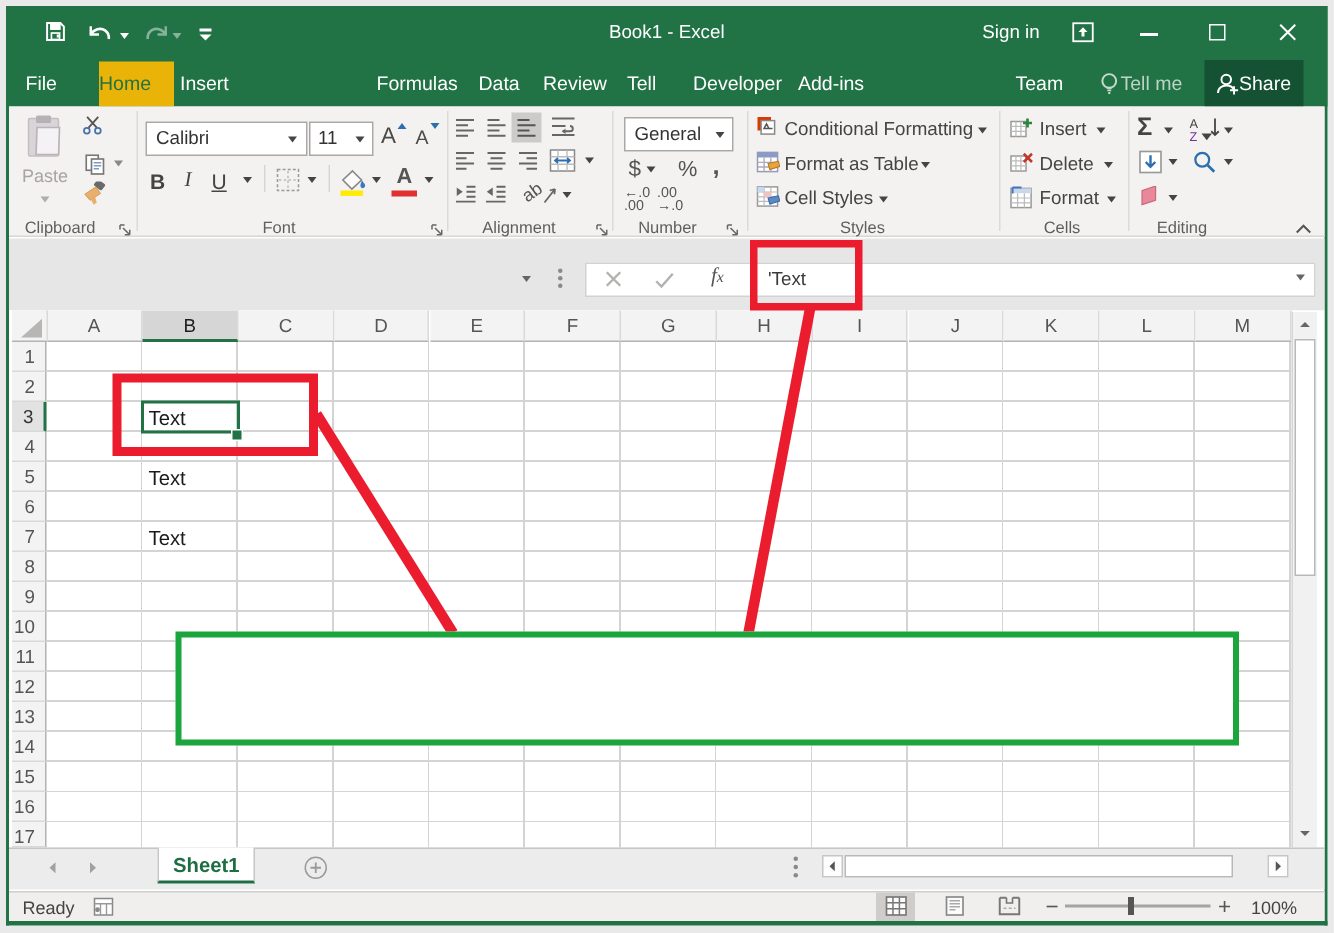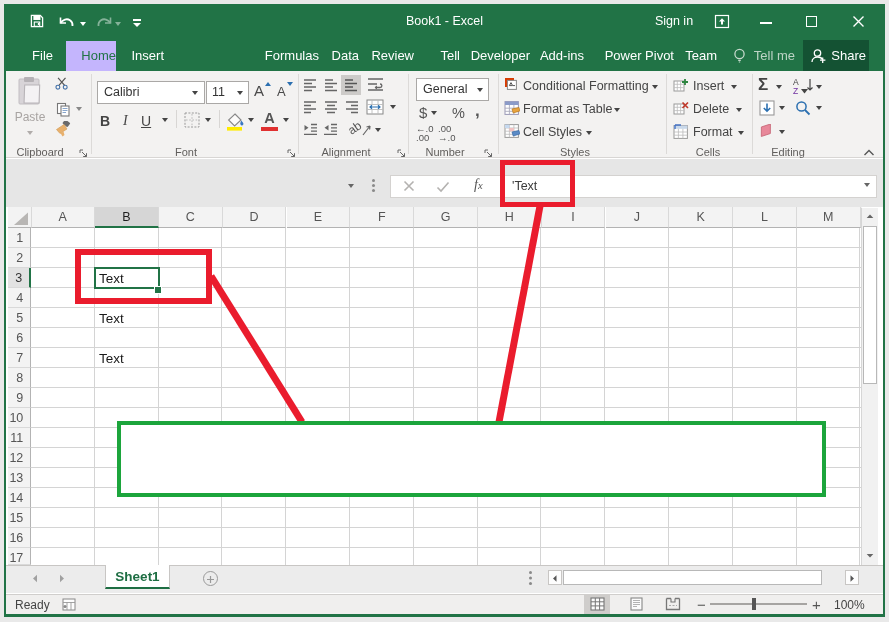--- a/index.html
+++ b/index.html
@@ -5,21 +5,21 @@
   * { margin:0; padding:0; box-sizing:border-box; -webkit-font-smoothing:antialiased; }
   html,body { width:889px; height:622px; overflow:hidden; background:#e9e9e9; }
   body { font-family:"Liberation Sans", sans-serif; }
   #page { position:relative; width:889px; height:622px; background:#e9e9e9; }
   .abs { position:absolute; }
   #win { position:absolute; left:4px; top:4px; width:881px; height:612.8px; background:#fff;
          border-left:2px solid #217346; border-right:2px solid #217346; border-bottom:3.2px solid #217346; }
   
   #titlebar { position:absolute; left:4px; top:4px; width:881px; height:36px; background:#217346; }
   #tabrow { position:absolute; left:4px; top:40px; width:881px; height:31px; background:#217346; }
-  .tab { position:absolute; top:0; height:31px; line-height:31px; color:#fff; font-size:13px; text-align:right; }
+  .tab { position:absolute; top:0; height:31px; line-height:31px; color:#fff; font-size:13px; text-align:left; }
   #ribbon { position:absolute; left:6px; top:71px; width:877px; height:87px; background:#f3f2f1; border-bottom:1px solid #d8d6d4; }
   .gsep { position:absolute; top:74px; width:1px; height:80px; background:#dcdad8; }
   .glabel { position:absolute; top:146px; height:12px; font-size:11px; color:#605e5c; text-align:center; }
   .dd { display:block; width:0; height:0; border-left:3.5px solid transparent; border-right:3.5px solid transparent; border-top:4px solid #444; }
   
   #frow { position:absolute; left:6px; top:159px; width:877px; height:48px; background:#e6e6e6; }
   
   #gridwrap { position:absolute; left:6px; top:207px; width:877px; height:357.6px; background:#fff; }
   .colhdr { position:absolute; top:207px; height:20.5px; font-size:12.5px; color:#555; text-align:center; line-height:20.5px; border-right:1px solid #d9d9d9; border-bottom:1px solid #b3b3b3; background:#f3f3f3; }
   .rowhdr { position:absolute; left:8px; width:23.3px; font-size:12.5px; color:#555; text-align:right; padding-right:7px; border-right:1px solid #b3b3b3; border-bottom:1px solid #d9d9d9; background:#f3f3f3; }
@@ -63,29 +63,28 @@
     </svg>
 
     <div class="abs" style="left:756px;top:18px;width:12px;height:1.6px;background:#fff"></div>
     <div class="abs" style="left:802px;top:12px;width:11px;height:11px;border:1.3px solid #fff"></div>
     <svg class="abs" style="left:848px;top:11px" width="13" height="13" viewBox="0 0 13 13">
       <path d="M1.5 1.5 L11.5 11.5 M11.5 1.5 L1.5 11.5" stroke="#fff" stroke-width="1.4"></path>
     </svg>
   </div>
   <div id="tabrow">
     <div class="tab" style="left:13px;width:36px">File</div>
-    <div class="tab" style="left:62px;width:50px;background:#c4b5fd;color:#217346;top:1px;height:30px;line-height:30px">Home</div>
+    <div class="tab" style="left:62px;width:50px;background:#eab308;color:#217346;top:1px;height:30px;line-height:30px">Home</div>
     <div class="tab" style="left:116px;width:44px">Insert</div>
     <div class="tab" style="left:247px;width:68px">Formulas</div>
     <div class="tab" style="left:315px;width:40px">Data</div>
     <div class="tab" style="left:358px;width:52px">Review</div>
     <div class="tab" style="left:414px;width:42px">Tell</div>
     <div class="tab" style="left:458px;width:68px">Developer</div>
     <div class="tab" style="left:528px;width:52px">Add-ins</div>
-    <div class="tab" style="left:584px;width:86px">Power Pivot</div>
     <div class="tab" style="left:673px;width:40px">Team</div>
     <svg class="abs" style="left:729px;top:8px" width="13" height="16" viewBox="0 0 13 16">
       <circle cx="6.5" cy="6" r="4.6" fill="none" stroke="#c5d9cc" stroke-width="1.3"></circle>
       <path d="M4.8 10.5 H8.2 M5.2 12.3 H7.8 M5.8 14 H7.2" stroke="#c5d9cc" stroke-width="1.2"></path>
     </svg>
     <div class="tab" style="left:743px;width:48px;color:#bdd4c5">Tell me</div>
     <div class="abs" style="left:799px;top:0;width:66px;height:31px;background:#145233"></div>
     <svg class="abs" style="left:806px;top:8px" width="17" height="16" viewBox="0 0 17 16">
       <circle cx="7.5" cy="5" r="3.2" fill="none" stroke="#fff" stroke-width="1.3"></circle>
       <path d="M2 14 C2 10.5 5 9 7.5 9 C10 9 12 10 12.6 12" fill="none" stroke="#fff" stroke-width="1.3"></path>

